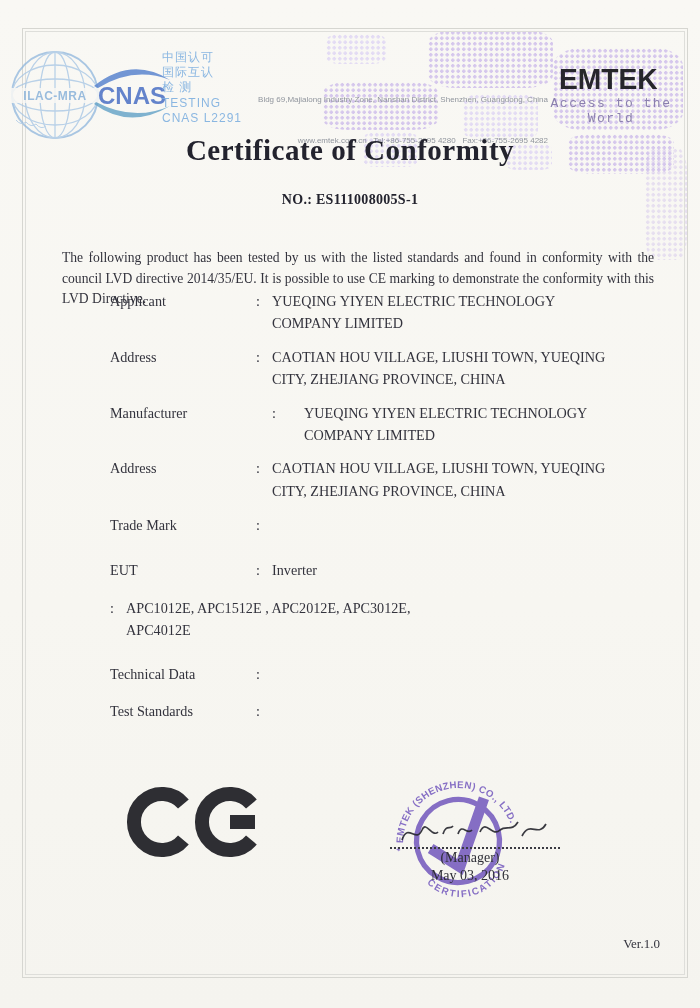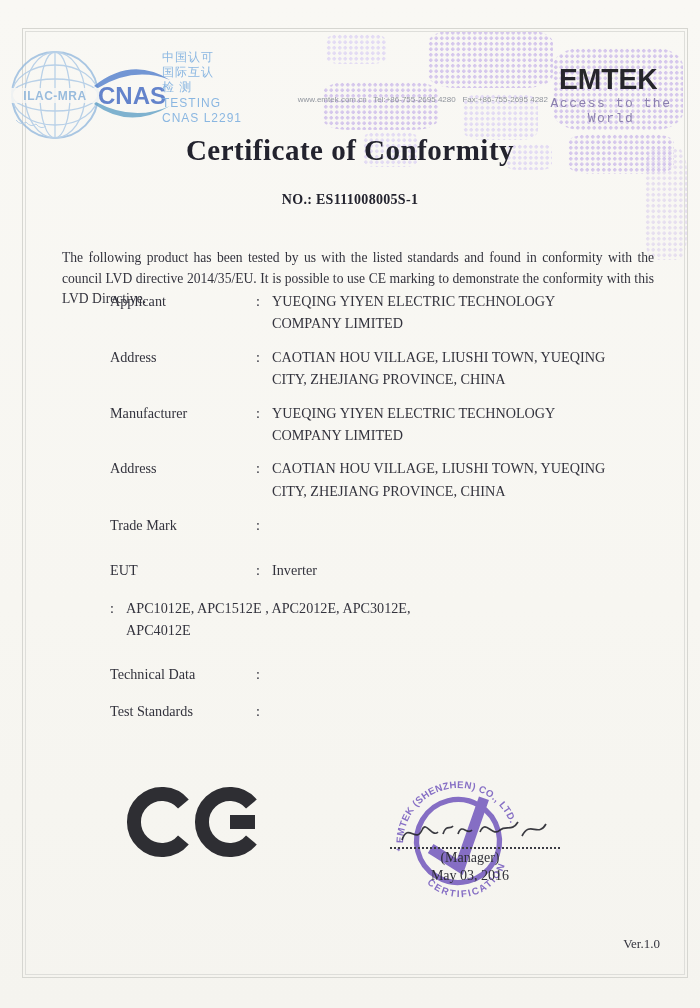--- a/index.html
+++ b/index.html
@@ -46,21 +46,21 @@
   
   .intro{position:absolute;left:62px;top:224px;width:592px;z-index:2;
     font-size:13.6px;line-height:20.5px;text-align:justify;margin-top:24px;}
   .fields{position:absolute;left:22px;top:290px;width:664px;z-index:2;}
   .field-row{display:flex;padding-left:88px;font-size:14.2px;line-height:22.4px;}
   .f-label{width:146px;flex:none;}
   .f-colon{width:16px;flex:none;}
   .f-value{width:352px;flex:none;white-space:pre-wrap;}
   .field-row:nth-child(1){margin-bottom:11px;}
   .field-row:nth-child(2){margin-bottom:11px;}
-  .field-row:nth-child(3){margin-bottom:11px;}
+  .field-row:nth-child(3){margin-bottom:11px;gap:16px;}
   .field-row:nth-child(4){margin-bottom:12px;}
   .field-row:nth-child(5){margin-bottom:22px;}
   .field-row:nth-child(6){margin-bottom:16px;}
   .field-row:nth-child(7){margin-bottom:21px;}
   .field-row:nth-child(8){margin-bottom:15px;}
   
   .ce{position:absolute;left:126px;top:781px;z-index:2;}
   .ce path{stroke:#2e2e33;stroke-width:14;fill:none;stroke-linecap:butt;}
   
   .stamp{position:absolute;left:383px;top:766px;width:150px;height:150px;z-index:3;
@@ -125,20 +125,21 @@
 
   <div class="cjk">
     <div>中国认可</div>
     <div>国际互认</div>
     <div>检 测</div>
     <div>TESTING</div>
     <div>CNAS L2291</div>
   </div>
 
   <div class="co-info">
+    <div class="l2">Bldg 69,Majialong Industry Zone, Nanshan District, Shenzhen, Guangdong, China</div>
     <div class="l3">www.emtek.com.cn   Tel:+86-755-2695 4280   Fax:+86-755-2695 4282</div>
   </div>
 
   <div class="emtek">
     <span class="word">EMTEK</span>
     <div class="tag">Access to the World</div>
   </div>
 
   <div class="title">Certificate of Conformity</div>
   <div class="certno">NO.: ES111008005S-1</div>

